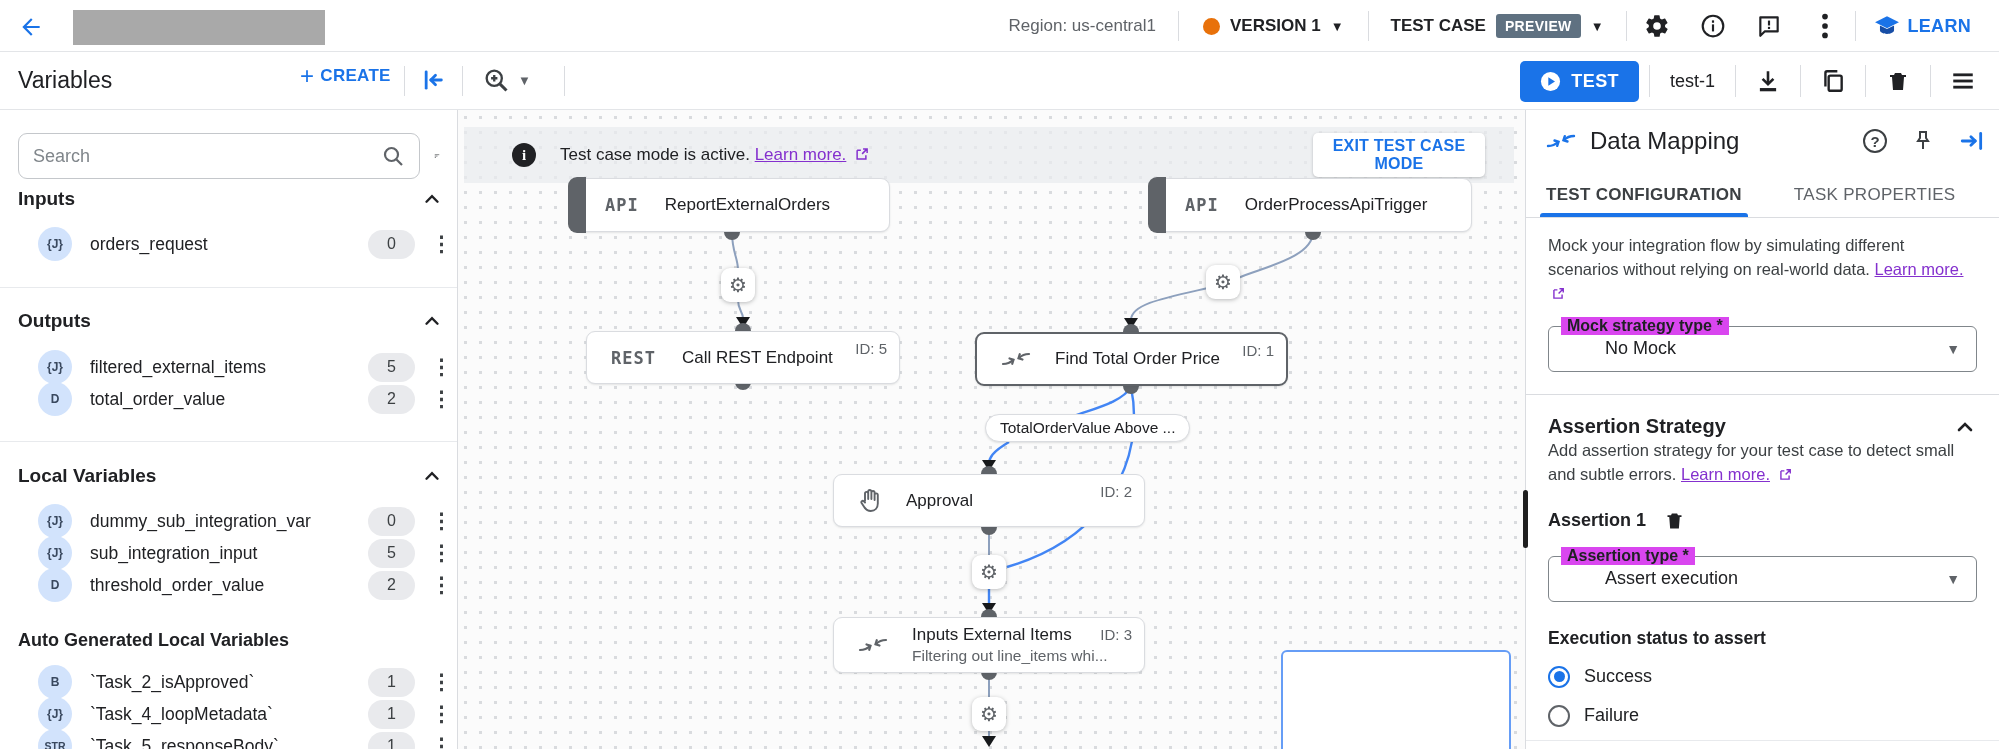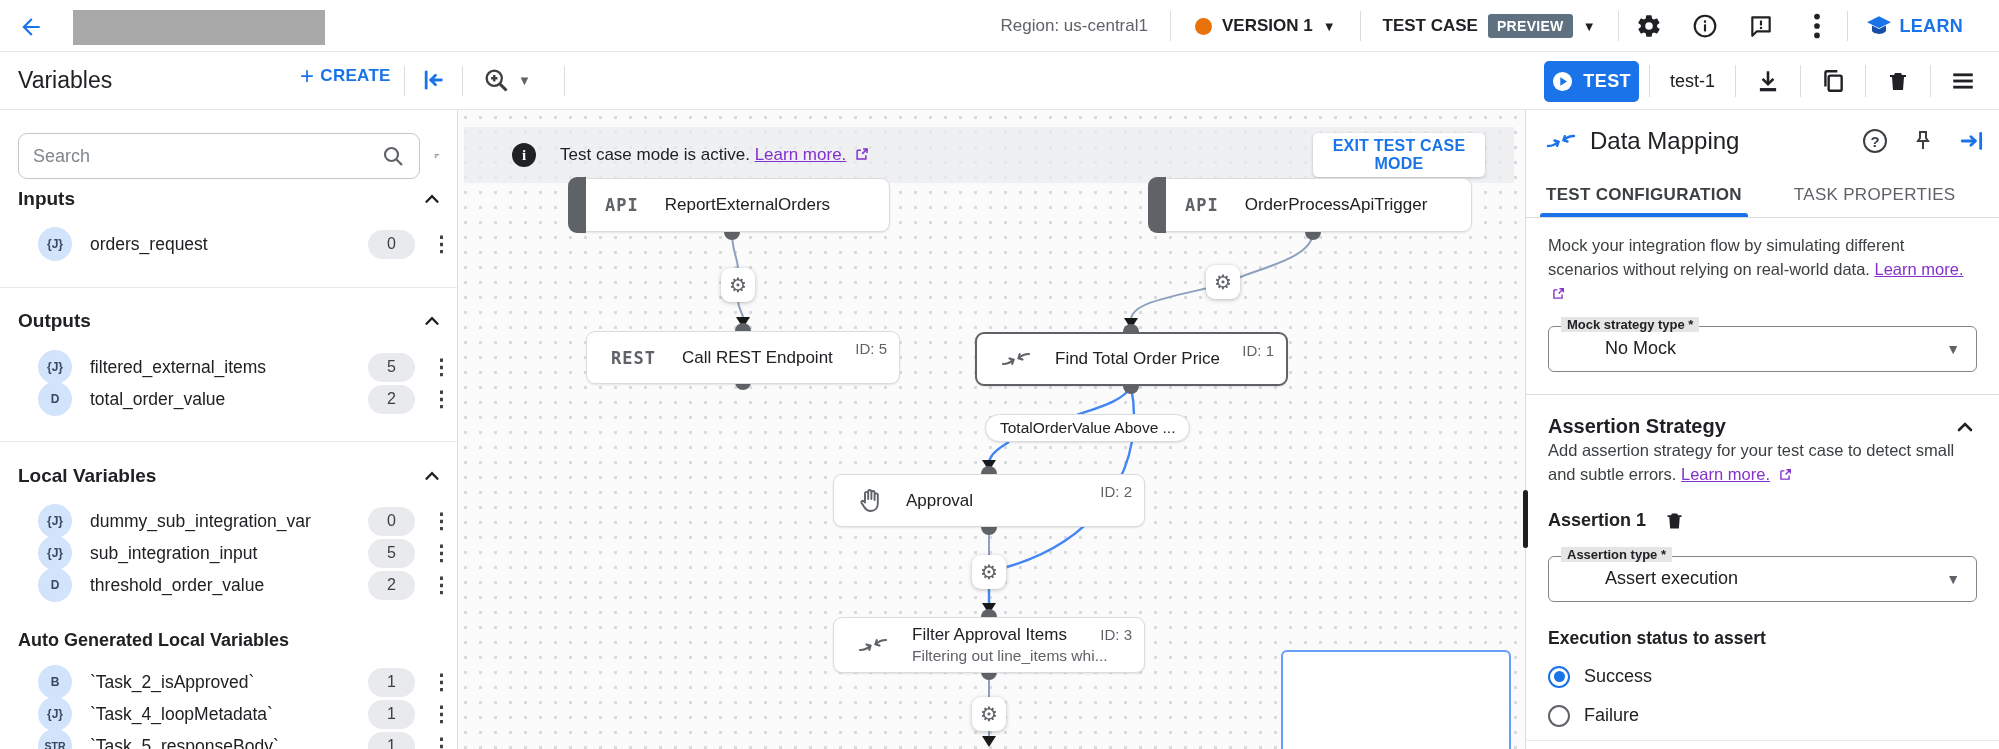--- a/index.html
+++ b/index.html
@@ -3,21 +3,21 @@
 <meta charset="utf-8">
 <style>
   * { margin:0; padding:0; box-sizing:border-box; }
   html,body { width:1999px; height:749px; overflow:hidden; font-family:"Liberation Sans", sans-serif; background:#fff; color:#202124; }
   #stage { position:relative; width:1999px; height:749px; background:#fff; }
 
   
   #appbar { position:absolute; left:0; top:0; width:1999px; height:52px; background:#fff; border-bottom:1px solid #e3e5e8; display:flex; align-items:center; }
   .back-btn { position:absolute; left:14px; top:10px; width:34px; height:34px; display:flex; align-items:center; justify-content:center; cursor:pointer; }
   .redacted { position:absolute; left:73px; top:10px; width:252px; height:35px; background:#a9a9a9; }
-  .appbar-right { position:absolute; right:16px; top:0; height:52px; display:flex; align-items:center; gap:4px; }
+  .appbar-right { position:absolute; right:8px; top:0; height:52px; display:flex; align-items:center; gap:4px; }
   .region { color:#5f6368; font-size:17px; padding:0 18px; }
   .vdiv { width:1px; height:30px; background:#dadce0; }
   .version-wrap { display:flex; align-items:center; gap:10px; padding:0 20px; cursor:pointer; }
   .version-dot { width:17px; height:17px; border-radius:50%; background:#e8710a; }
   .version-label { font-size:17px; font-weight:bold; color:#202124; }
   .caret { font-size:13px; color:#202124; }
   .testcase-wrap { display:flex; align-items:center; gap:10px; padding:0 18px; }
   .testcase-label { font-size:17px; font-weight:bold; }
   .preview-badge { background:#5f7181; color:#fff; font-size:14px; font-weight:bold; padding:4px 9px; border-radius:3px; letter-spacing:.3px; }
   .icon-btn { width:52px; height:52px; display:flex; align-items:center; justify-content:center; cursor:pointer; }
@@ -26,21 +26,21 @@
 
   
   #toolbar { position:absolute; left:0; top:52px; width:1999px; height:58px; background:#fff; border-bottom:1px solid #e3e5e8; }
   .panel-title { position:absolute; left:18px; top:15px; font-size:23px; color:#202124; }
   .create-btn { position:absolute; left:300px; top:14px; display:flex; align-items:center; gap:6px; color:#1a73e8; font-size:17px; font-weight:bold; cursor:pointer; letter-spacing:.3px; }
   .plus-glyph { font-size:24px; font-weight:normal; line-height:20px; }
   .tb-div { position:absolute; top:14px; width:1px; height:30px; background:#dadce0; }
   .collapse-left { position:absolute; left:418px; top:14px; cursor:pointer; }
   .zoom-ctrl { position:absolute; left:482px; top:14px; display:flex; align-items:center; gap:8px; cursor:pointer; }
   .toolbar-right { position:absolute; right:0; top:0; height:58px; display:flex; align-items:center; }
-  .test-btn { background:#1a73e8; color:#fff; border:none; border-radius:5px; height:41px; padding:0 8px; font-size:18px; font-weight:bold; display:flex; align-items:center; gap:10px; cursor:pointer; letter-spacing:.4px; font-family:"Liberation Sans",sans-serif; }
+  .test-btn { background:#1a73e8; color:#fff; border:none; border-radius:5px; height:41px; padding:0 20px; font-size:18px; font-weight:bold; display:flex; align-items:center; gap:10px; cursor:pointer; letter-spacing:.4px; font-family:"Liberation Sans",sans-serif; }
   .test-name { font-size:18px; font-weight:500; padding:0 10px; }
   .tbr-div { width:1px; height:32px; background:#dadce0; margin:0 10px; }
   .tool-icon { width:44px; height:44px; display:flex; align-items:center; justify-content:center; cursor:pointer; }
 
   
   #sidebar { position:absolute; left:0; top:110px; width:458px; height:639px; background:#fff; border-right:1px solid #dadce0; overflow:hidden; }
   .search-row { position:absolute; left:18px; top:23px; width:422px; display:flex; align-items:center; gap:14px; }
   .search-box { flex:0 0 402px; height:46px; border:1px solid #c4c7cb; border-radius:9px; display:flex; align-items:center; padding:0 14px; background:#fff; }
   .search-box input { border:none; outline:none; flex:1; font-size:18px; color:#202124; font-family:"Liberation Sans",sans-serif; }
   .search-box input::placeholder { color:#80868b; }
@@ -86,21 +86,21 @@
   .ph-icon { cursor:pointer; display:flex; }
   .help-circle { width:24px; height:24px; border:2px solid #3c4043; border-radius:50%; color:#3c4043; font-size:15px; font-weight:bold; display:flex; align-items:center; justify-content:center; }
   .tabs { position:absolute; left:0; top:62px; width:100%; height:46px; border-bottom:1px solid #dadce0; display:flex; }
   .tab { font-size:17px; font-weight:500; letter-spacing:.3px; display:flex; align-items:center; padding:0 6px; margin-left:14px; cursor:pointer; position:relative; color:#5f6368; }
   .tab.active { color:#3c4043; font-weight:bold; }
   .tab.active::after { content:""; position:absolute; left:0; right:0; bottom:0; height:4px; background:#1a73e8; border-radius:3px 3px 0 0; }
   .panel-body { position:absolute; left:0; top:108px; width:100%; bottom:0; padding:16px 22px 0 22px; }
   .p-text { font-size:16.5px; color:#3c4043; line-height:1.45; }
   .ext-ico { display:inline-block; vertical-align:-2px; margin-left:3px; }
   .outlined-field { position:relative; margin-top:14px; height:46px; border:1.5px solid #80868b; border-radius:6px; display:flex; align-items:center; padding:0 16px; cursor:pointer; background:#fff; }
-  .of-label { position:absolute; left:12px; top:-10px; background:#e5e5e5; padding:0 6px; font-size:13px; font-weight:bold; color:#202124; }
+  .of-label { position:absolute; left:12px; top:-10px; background:#d946ef; padding:0 6px; font-size:16px; font-weight:bold; color:#202124; }
   .of-value { font-size:18px; color:#202124; flex:1;margin-left:40px; }
   .of-caret { color:#5f6368; font-size:14px; }
   .p-divider { height:1px; background:#dadce0; margin:22px -22px 0 -22px; }
   .section-row { display:flex; align-items:center; justify-content:space-between; margin-top:20px; }
   .section-title { font-size:20px; font-weight:bold; color:#202124; }
   .assert-row { display:flex; align-items:center; gap:18px; margin-top:22px; }
   .assert-name { font-size:18px; font-weight:bold; }
   .trash-sm { cursor:pointer; display:flex; }
   .status-label { font-size:17.5px; font-weight:bold; margin-top:26px; }
   .radio-row { display:flex; align-items:center; gap:14px; margin-top:17px; cursor:pointer; }
@@ -446,21 +446,21 @@
     <div class="node" style="left:375px; top:507px; width:312px; height:56px;">
       <span class="node-ico">
         <svg width="30" height="22" viewBox="0 0 30 22" fill="none" stroke="#5f6368" stroke-width="2.2" stroke-linecap="round">
             <path d="M2 16 Q8 16 12 12"></path>
             <path d="M8.5 10.5 12.5 11.8 11.2 15.8"></path>
             <path d="M28 6 Q22 6 18 10"></path>
             <path d="M21.5 11.5 17.5 10.2 18.8 6.2"></path>
           </svg>
       </span>
       <span class="node-2line">
-        <span class="node-title">Filter Approval Items</span>
+        <span class="node-title">Inputs External Items</span>
         <span class="node-sub">Filtering out line_items whi...</span>
       </span>
       <span class="node-id">ID: 3</span>
     </div>
 
     <div class="gear-chip" style="left:263px; top:158px;">⚙</div>
     <div class="gear-chip" style="left:748px; top:155px;">⚙</div>
     <div class="gear-chip" style="left:514px; top:445px;">⚙</div>
     <div class="gear-chip" style="left:514px; top:587px;">⚙</div>
 

